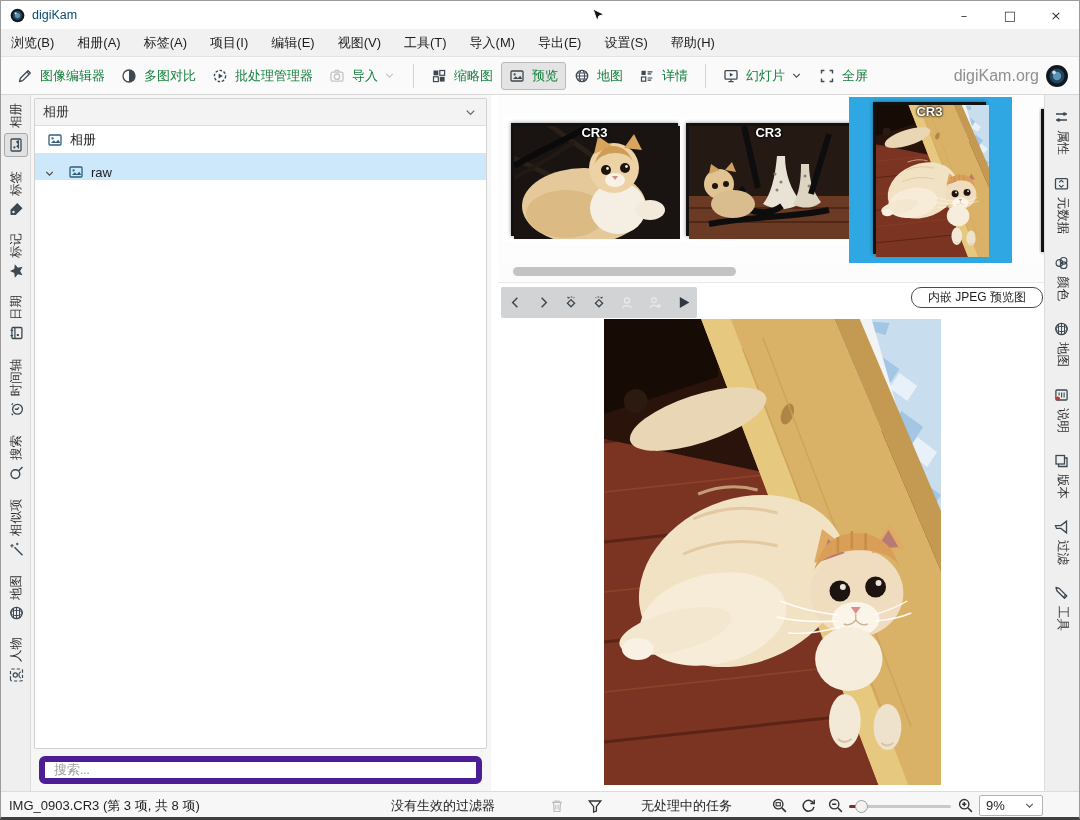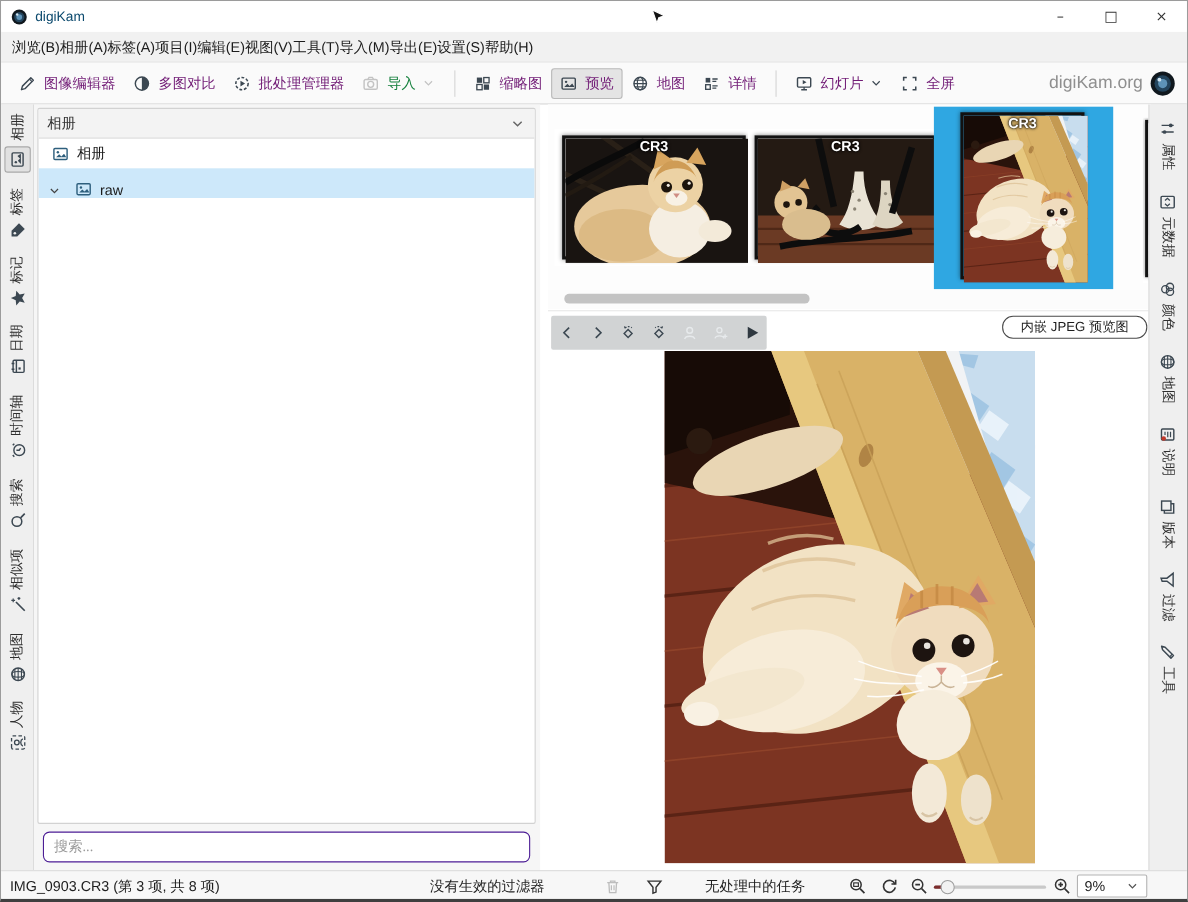--- a/index.html
+++ b/index.html
@@ -8,25 +8,25 @@
   .ic{display:inline-block;vertical-align:middle;flex:none;}
   svg.ic{color:#3c4852;}
   
   #titlebar{position:absolute;left:0;top:0;width:100%;height:28px;background:#fff;display:flex;align-items:center;}
   #titlebar .appicon{margin-left:9px;}
   #titlebar .title{margin-left:7px;font-size:12.5px;color:#0c4a6e;}
   .wincontrols{position:absolute;right:0;top:0;height:28px;display:flex;}
   .winbtn{width:46px;height:28px;display:flex;align-items:center;justify-content:center;font-size:13px;color:#333;font-family:"DejaVu Sans",sans-serif;}
   #cursor{position:absolute;left:591px;top:8px;}
   
-  #menubar{position:absolute;left:0;top:28px;width:100%;height:28px;background:#f1f1f1;display:flex;align-items:center;padding:0 10px;border-bottom:1px solid #e3e3e3;}
+  #menubar{position:absolute;left:0;top:28px;width:100%;height:28px;background:#f1f1f1;display:flex;align-items:center;padding:0 10px;gap:23px;border-bottom:1px solid #e3e3e3;}
   .menu-item{color:#1c1c1c;cursor:default;}
   
   #toolbar{position:absolute;left:0;top:56px;width:100%;height:38px;background:#fafafa;border-bottom:1px solid #d8d8d8;display:flex;align-items:center;padding:0 8px;}
-  .tbtn{display:flex;align-items:center;gap:7px;padding:5px 8px;border-radius:3px;color:#701a75;white-space:nowrap;}
+  .tbtn{display:flex;align-items:center;gap:7px;padding:5px 8px;border-radius:3px;color:#15803d;white-space:nowrap;}
   .tbtn.sel{background:#e4e4e4;border:1px solid #b9b9b9;padding:4px 7px;}
   .tbtn.dis{color:#15803d;}
   .tbtn.dis svg{color:#c3c3c3;}
   .tsep{width:1px;height:24px;background:#d4d4d4;margin:0 9px;}
   .tchev{color:#8a8a8a;margin-left:-2px;}
   #brand{position:absolute;right:10px;top:0;height:38px;display:flex;align-items:center;gap:6px;}
   #brand .btxt{font-size:16px;color:#8f8f8f;}
   
   #ltabs{position:absolute;left:0;top:94px;width:30px;height:696px;background:#efefef;border-right:1px solid #dcdcdc;padding-top:2px;}
   #rtabs{position:absolute;right:0;top:94px;width:35px;height:696px;background:#efefef;border-left:1px solid #dcdcdc;padding-top:4px;}
@@ -36,21 +36,21 @@
   #rtabs .rot{transform:translate(-50%,-50%) rotate(90deg);}
   .selbox{display:inline-flex;padding:3px;background:#e1e1e1;border:1px solid #a9a9a9;border-radius:3px;}
   
   #lpanel{position:absolute;left:30px;top:94px;width:460px;height:696px;background:#f6f6f6;}
   #lpanel .frame{position:absolute;left:3px;top:3px;right:4px;bottom:42px;background:#fff;border:1px solid #d2d2d2;border-radius:2px;overflow:hidden;}
   #lpanel .phead{height:27px;background:#f3f3f3;border-bottom:1px solid #ddd;display:flex;align-items:center;padding:0 8px;color:#333;}
   #lpanel .phead .hchev{margin-left:auto;color:#666;}
   .trow{height:27px;display:flex;align-items:center;gap:7px;color:#1b1b1b;}
   .trow .texp{width:14px;text-align:center;color:#555;}
   .trow.sel{background:#cde8fa;align-items:flex-end;}
-  #searchbox{position:absolute;left:8px;right:9px;bottom:7px;height:28px;background:#fff;border:1px solid #4c1d95;border-radius:6px;padding:0 9px;font-size:13px;color:#222;font-family:Liberation Serif, serif;outline:none;}
+  #searchbox{position:absolute;left:8px;right:9px;bottom:7px;height:28px;background:#fff;border:6px solid #4c1d95;border-radius:6px;padding:0 9px;font-size:13px;color:#222;font-family:Liberation Serif, serif;outline:none;}
   #searchbox::placeholder{color:#9b9b9b;}
   
   #main{position:absolute;left:497px;top:94px;width:548px;height:696px;background:#fff;overflow:hidden;}
   #thumbbar{position:absolute;left:0;top:0;width:100%;height:168px;background:#fdfdfd;}
   .thumb{position:absolute;background:#fff;}
   .timg{position:absolute;border:3px solid #111;box-shadow:0 0 4px rgba(0,0,0,.45);}
   .timg svg{display:block;}
   .tlabel{position:absolute;top:-1px;left:0;right:0;text-align:center;color:#fff;font-weight:bold;font-size:13px;text-shadow:0 0 3px #000,0 0 2px #000;}
   .tsel{position:absolute;background:#2fa7e2;}
   #hscroll{position:absolute;left:0;top:168px;width:100%;height:18px;background:#fcfcfc;}

